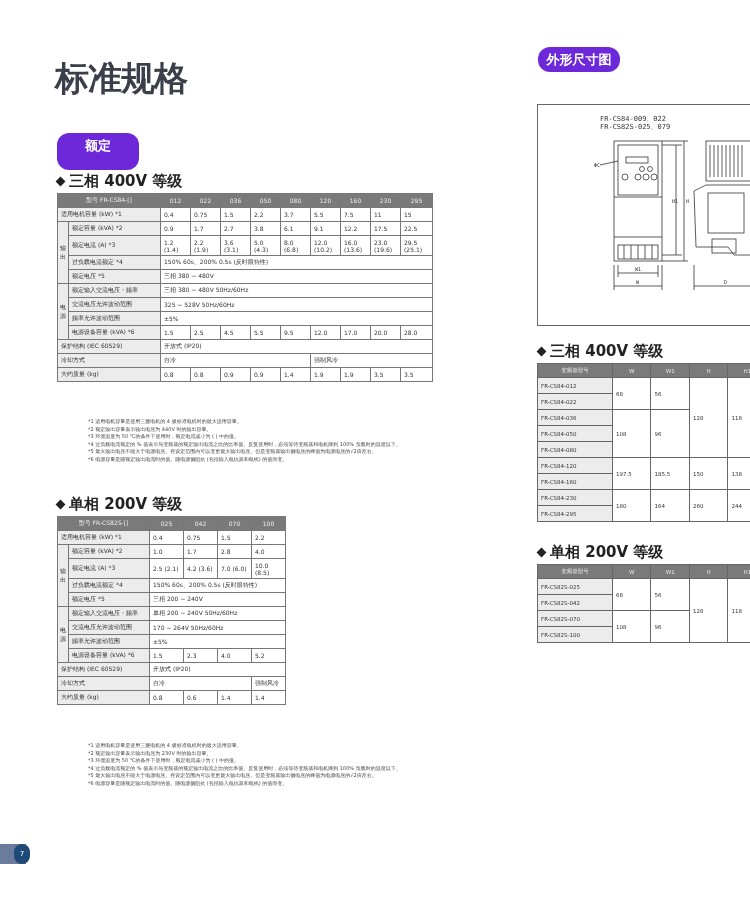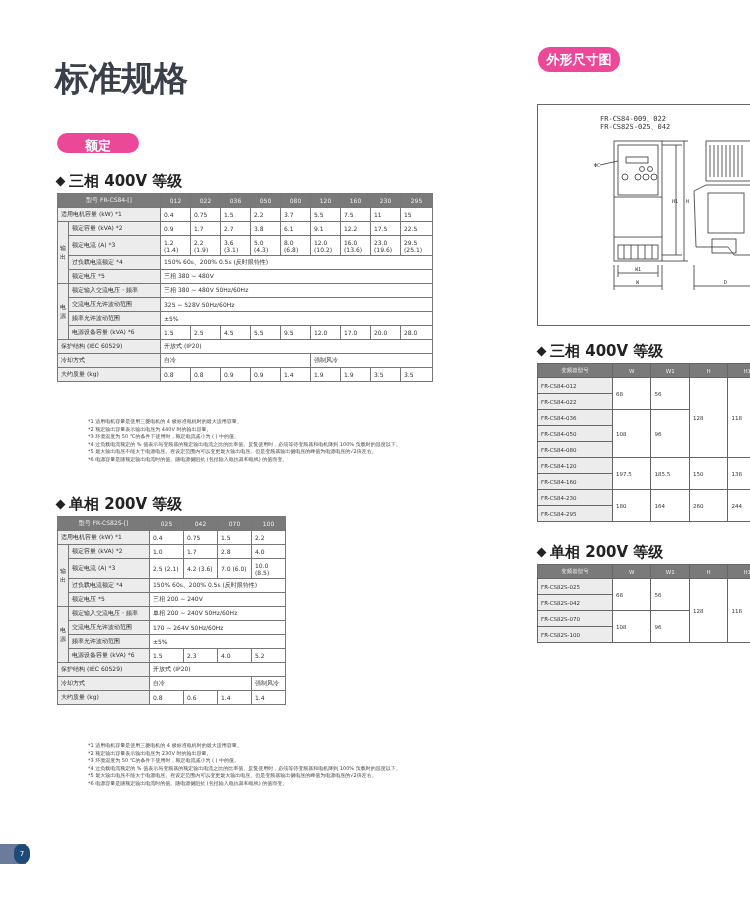--- a/index.html
+++ b/index.html
@@ -1,22 +1,22 @@
 <!DOCTYPE html>
 <html><head>
 <meta charset="utf-8">
 <style>
   * { box-sizing: border-box; margin: 0; padding: 0; }
   html, body { width: 750px; height: 900px; background: #ffffff; overflow: hidden; }
   body { position: relative; font-family: "DejaVu Sans", sans-serif; color: #222; }
 
   .page-title { position: absolute; left: 55px; top: 56px; font-size: 34px; font-weight: bold; color: #3b3f4a; letter-spacing: -1px; }
 
-  .pill { position: absolute; background: #ec4899; color: #fff; border-radius: 12px; font-weight: bold; text-align: center; }
-  .pill-rating { left: 57px; top: 133px; width: 82px; height: 20px; font-size: 13px; line-height: 25px; }
+  .pill { position: absolute; background: #6d28d9; color: #fff; border-radius: 12px; font-weight: bold; text-align: center; }
+  .pill-rating { left: 57px; top: 133px; width: 82px; height: 37px; font-size: 13px; line-height: 25px; }
   .pill-dims { left: 538px; top: 47px; width: 82px; height: 25px; font-size: 13px; line-height: 25px; }
 
   .section-head { position: absolute; font-size: 15px; font-weight: bold; color: #222; }
   .section-head .diamond { display: inline-block; width: 7px; height: 7px; background: #222; transform: rotate(45deg); margin-right: 5px; position: relative; top: -1px; }
 
   table.spec { position: absolute; border-collapse: collapse; font-size: 6px; color: #333; table-layout: fixed; }
   table.spec td, table.spec th { border: 1px solid #777; padding: 1px 3px; vertical-align: middle; white-space: nowrap; overflow: hidden; }
   table.spec th { background: #7a7a7a; color: #eee; font-weight: normal; text-align: center; height: 14px; }
   table.spec td.lbl { background: #ececec; }
   table.spec td.grp { background: #ececec; text-align: center; width: 10px; padding: 0; white-space: normal; font-size: 6px; }
@@ -276,21 +276,21 @@
   <div>*4 过负载电流额定的 % 值表示与变频器的额定输出电流之比的比率值。反复使用时，必须等待变频器和电机降到 100% 负载时的温度以下。</div>
   <div>*5 最大输出电压不能大于电源电压。在设定范围内可以变更最大输出电压。但是变频器输出侧电压的峰值为电源电压的√2倍左右。</div>
   <div>*6 电源容量是随额定输出电流时的值。随电源侧阻抗 (包括输入电抗器和电线) 的值而变。</div>
 </div>
 
 <div class="pill pill-dims">外形尺寸图</div>
 
 <div class="drawing">
   <div class="cap">
     <div>FR-CS84-009、022</div>
-    <div>FR-CS82S-025、042</div>
+    <div>FR-CS82S-025、079</div>
   </div>
   <svg width="213" height="222" viewBox="0 0 213 222" style="position:absolute;left:0;top:0;">
     <g fill="none" stroke="#333" stroke-width="0.8">
 
       <rect x="76" y="36" width="48" height="120"></rect>
       <rect x="80" y="40" width="40" height="50"></rect>
       <rect x="88" y="52" width="22" height="6"></rect>
       <circle cx="87" cy="72" r="3"></circle>
       <circle cx="100" cy="72" r="3"></circle>
         <circle cx="108" cy="72" r="3"></circle>

